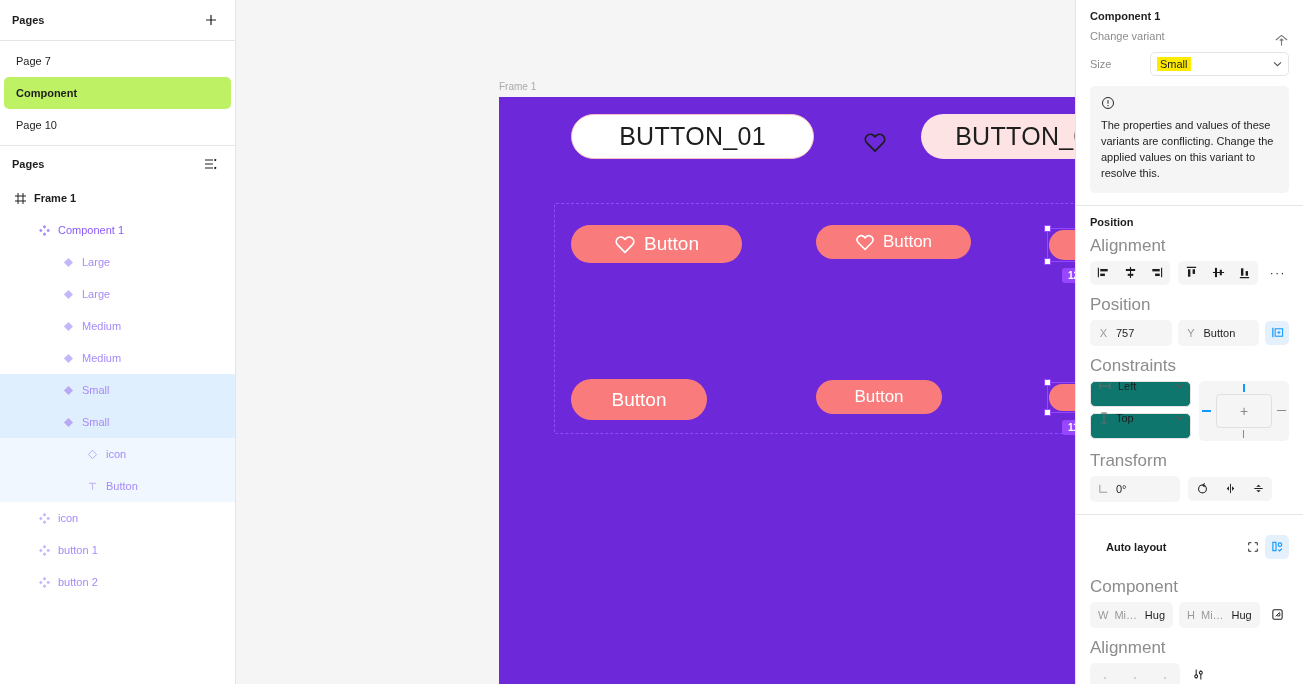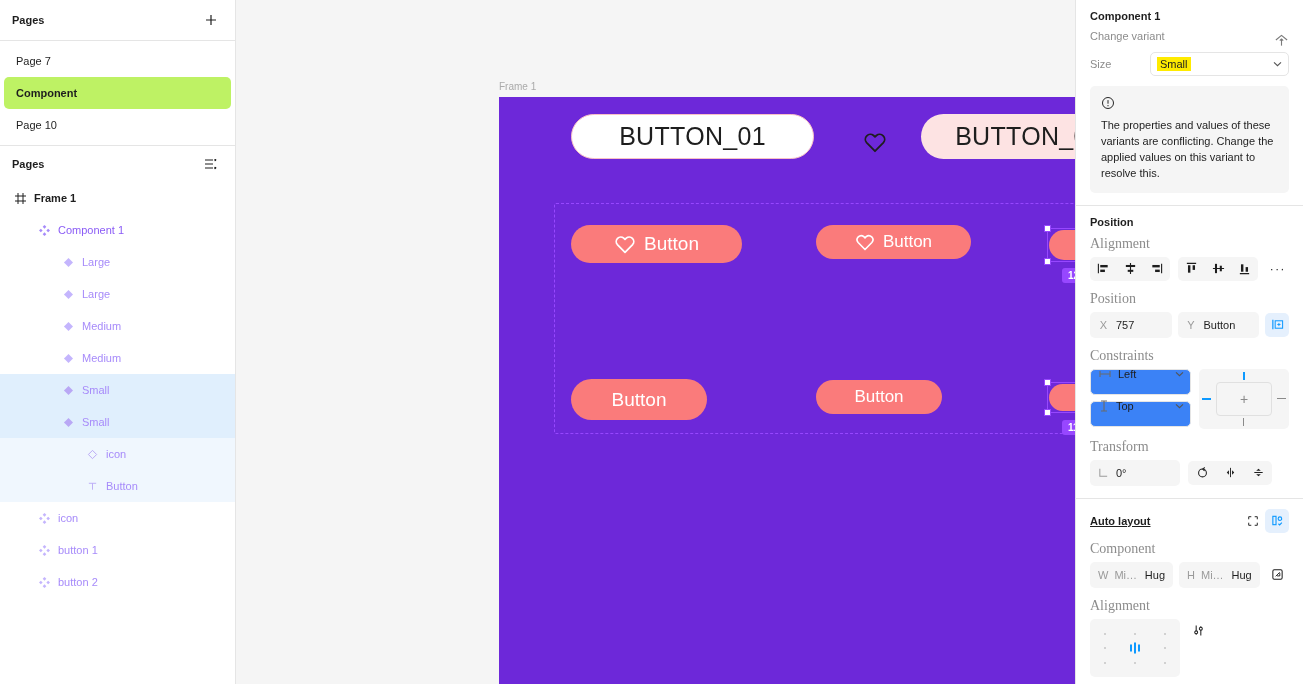--- a/index.html
+++ b/index.html
@@ -156,21 +156,21 @@
   .right-panel {
     width: 228px; height: 684px;
     flex: 0 0 228px;
     background: #ffffff;
     border-left: 1px solid #e5e5e5;
     overflow: hidden;
   }
   .rp-section { padding: 10px 14px 12px 14px; border-bottom: 1px solid #e5e5e5; position: relative; }
   .rp-title { font-size: 11px; font-weight: bold; color: #1e1e1e; margin-bottom: 8px; }
   .rp-sub { font-size: 11px; color: #8c8c8c; margin-bottom: 10px; }
-  .rp-label { font-size: 14px; color: #8c8c8c; margin-bottom: 5px; font-family: Liberation Serif, serif; }
+  .rp-label { font-size: 17px; color: #8c8c8c; margin-bottom: 5px; }
 
   .prop-row { display: flex; align-items: center; margin-bottom: 10px; }
   .prop-name { font-size: 11px; color: #8c8c8c; width: 60px; flex: 0 0 60px; }
   .select-box {
     flex: 1; height: 24px; border: 1px solid #e5e5e5; border-radius: 5px;
     display: flex; align-items: center; padding: 0 6px;
     background: #fff; font-size: 11px; cursor: pointer;
   }
   .hl-yellow { background: #ffeb00; padding: 1px 3px; }
   .chev { margin-left: auto; color: #555; font-size: 9px; }
@@ -204,21 +204,21 @@
     display: flex; align-items: center; justify-content: center; cursor: pointer;
   }
   .plain-sq {
     width: 24px; height: 24px; border-radius: 5px;
     display: flex; align-items: center; justify-content: center; cursor: pointer;
   }
 
   .dropdown-field {
     height: 26px; border: 1px solid #e5e5e5; border-radius: 5px;
     display: flex; align-items: center; padding: 0 6px 16px 8px; font-size: 11px;
-    background: #3b82f6; cursor: pointer;
+    background: #0f766e; cursor: pointer;
   }
   .dropdown-field .fld-ico { color: #6b6b6b; margin-right: 7px; display: inline-flex; }
 
   .constraint-widget {
     width: 90px; height: 60px; background: #f5f5f5; border-radius: 5px;
     position: relative; cursor: pointer;
   }
   .cw-inner {
     position: absolute; left: 17px; top: 13px; width: 56px; height: 34px;
     border: 1px solid #e0e0e0; border-radius: 4px; background: #f5f5f5;
@@ -697,21 +697,21 @@
                 <path d="M4.5 5.2 7 3l2.5 2.2z" fill="#1e1e1e"></path>
                 <path d="M4.5 8.8 7 11l2.5-2.2z" fill="#1e1e1e"></path>
               </svg>
           </div>
         </div>
       </div>
     </div>
 
     <div class="rp-section" style="border-bottom:none;">
       <div style="display:flex; align-items:center; margin-bottom:8px;">
-        <div class="rp-title" style="flex:1; margin:0;text-decoration:underline;">Auto layout</div>
+        <div class="rp-title" style="flex:1; margin:16px;">Auto layout</div>
         <div class="plain-sq">
           <svg width="12" height="12" viewBox="0 0 14 14">
             <path d="M2 5V2h3M12 5V2H9M2 9v3h3M12 9v3H9" fill="none" stroke="#1e1e1e" stroke-width="1.1"></path>
           </svg>
         </div>
         <div class="blue-sq">
           <svg width="13" height="13" viewBox="0 0 14 14">
             <rect x="2" y="2.5" width="3.4" height="9" fill="none" stroke="#0d99ff" stroke-width="1.2"></rect>
             <circle cx="9.6" cy="5" r="1.9" fill="none" stroke="#0d99ff" stroke-width="1.2"></circle>
             <path d="M8 10.5l1.3 1.3 2.4-2.6" fill="none" stroke="#0d99ff" stroke-width="1.2"></path>

